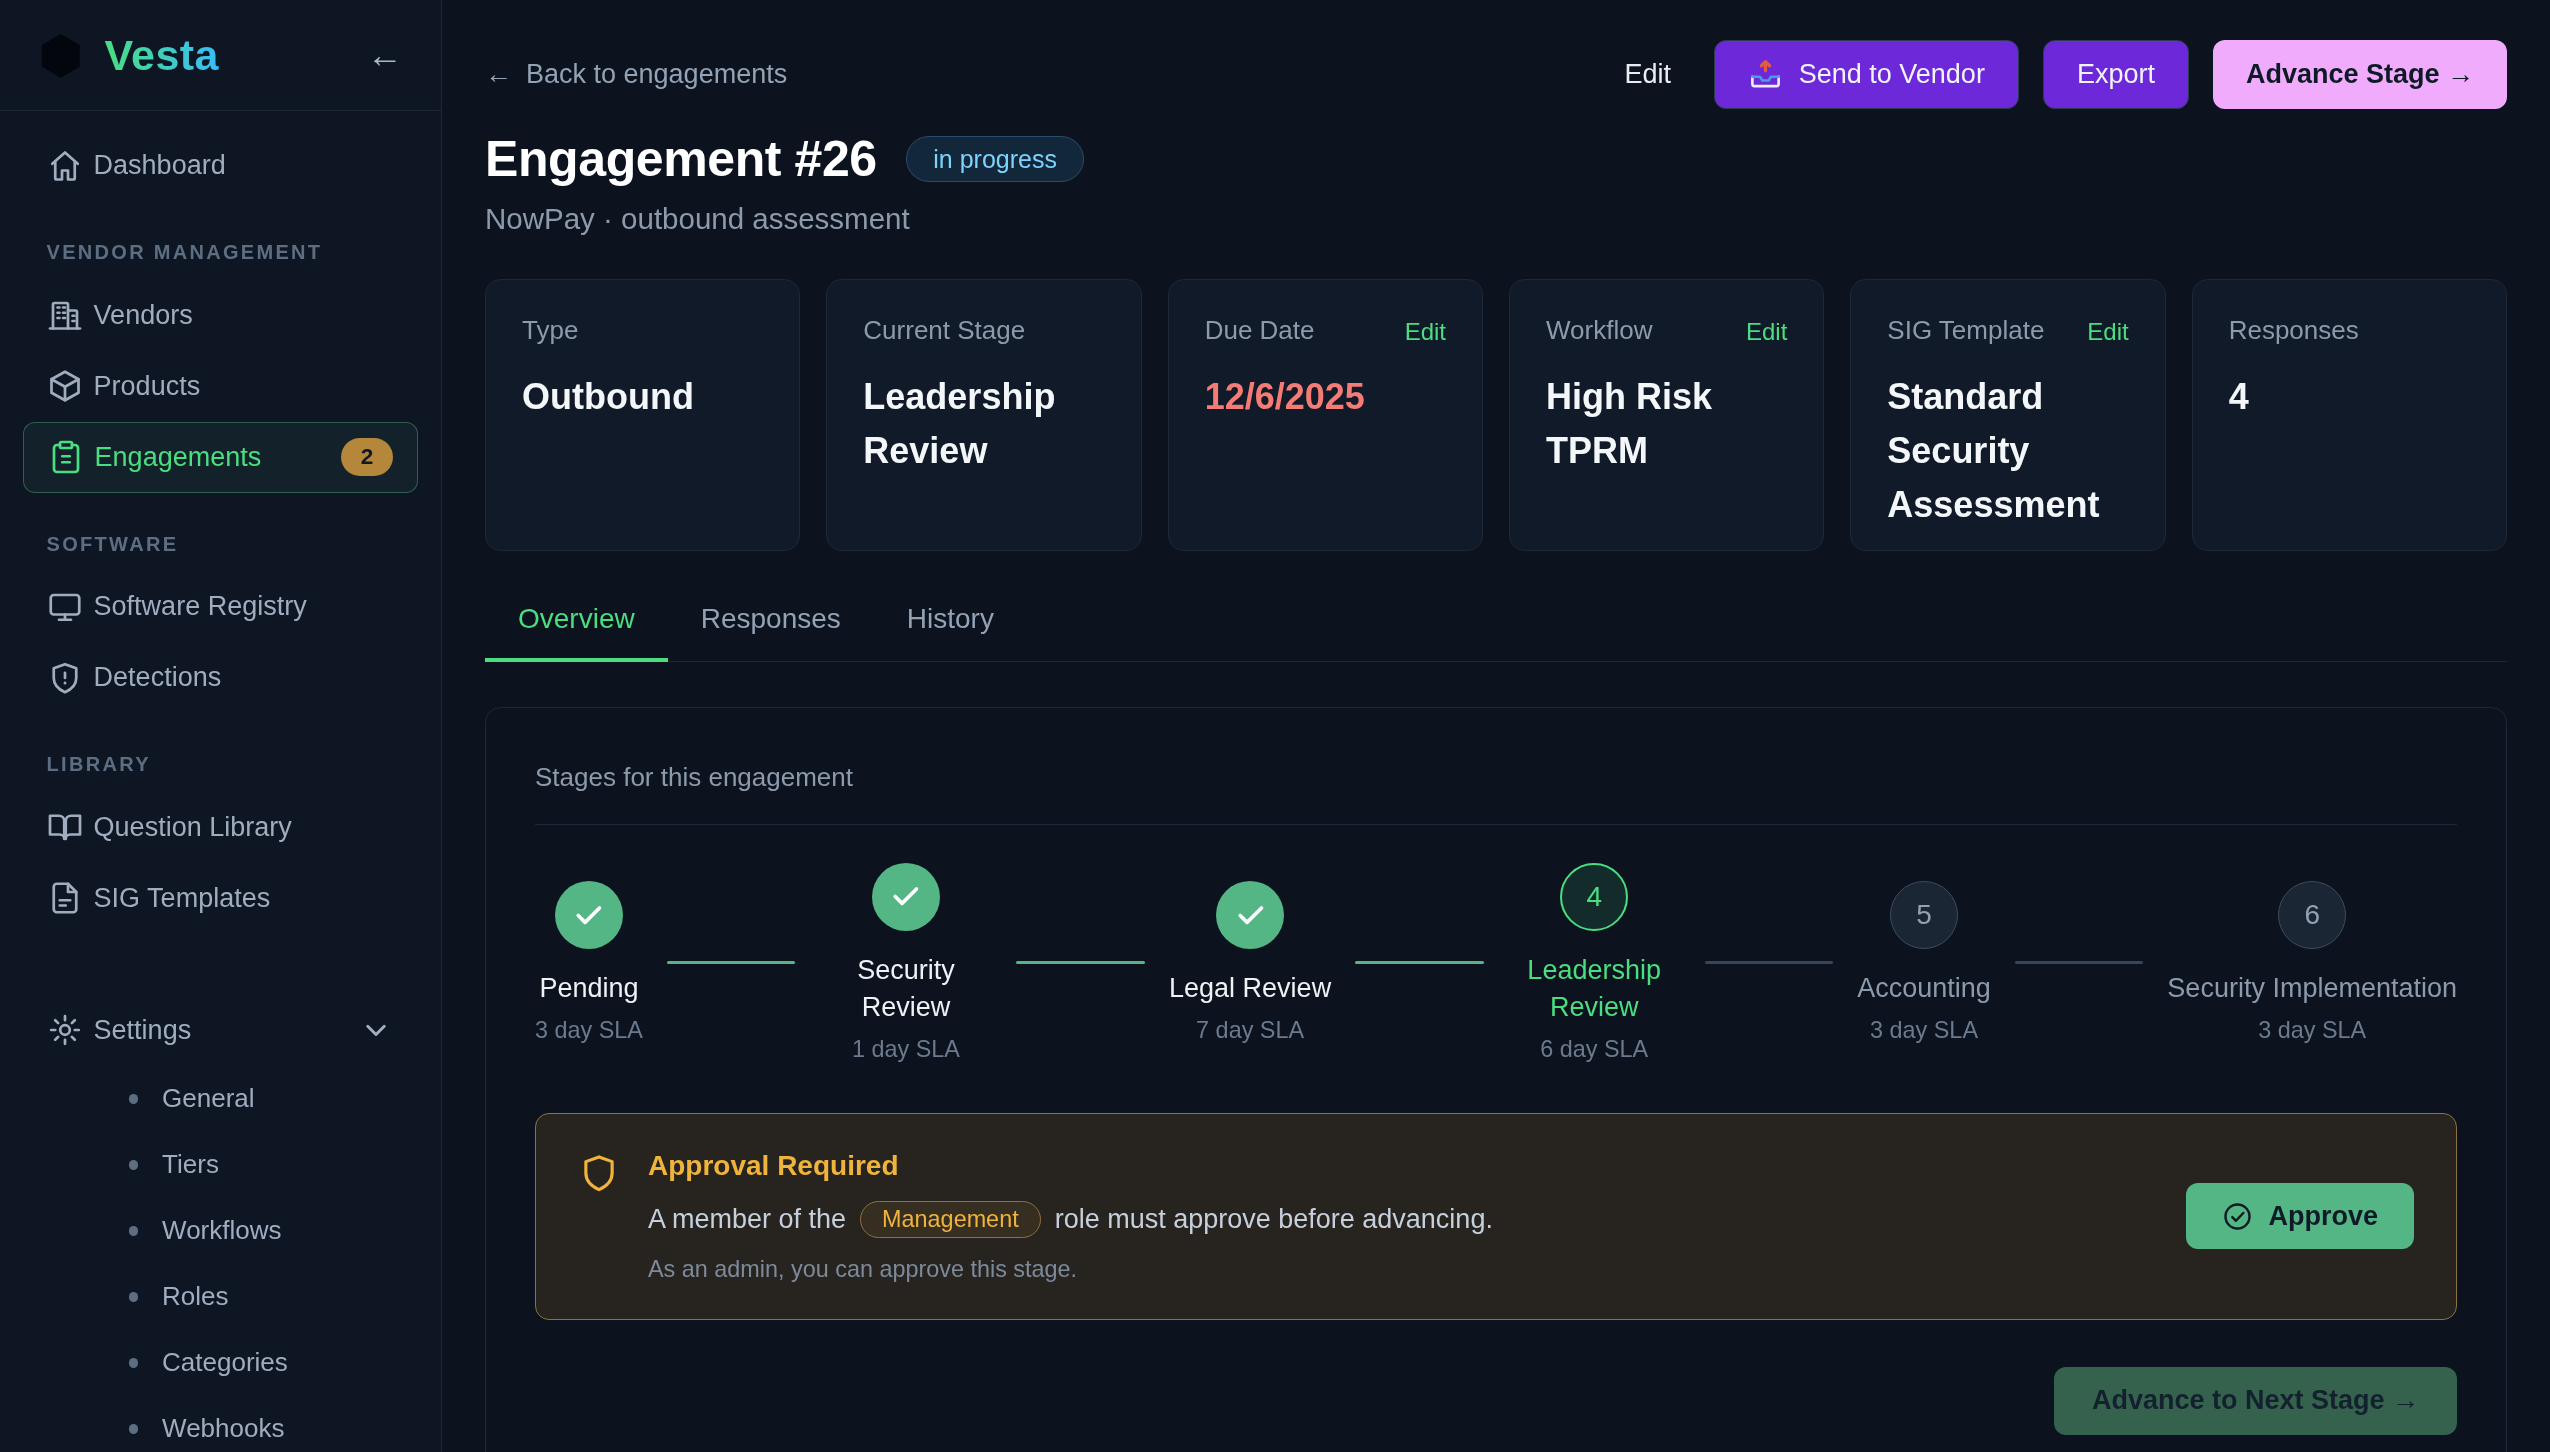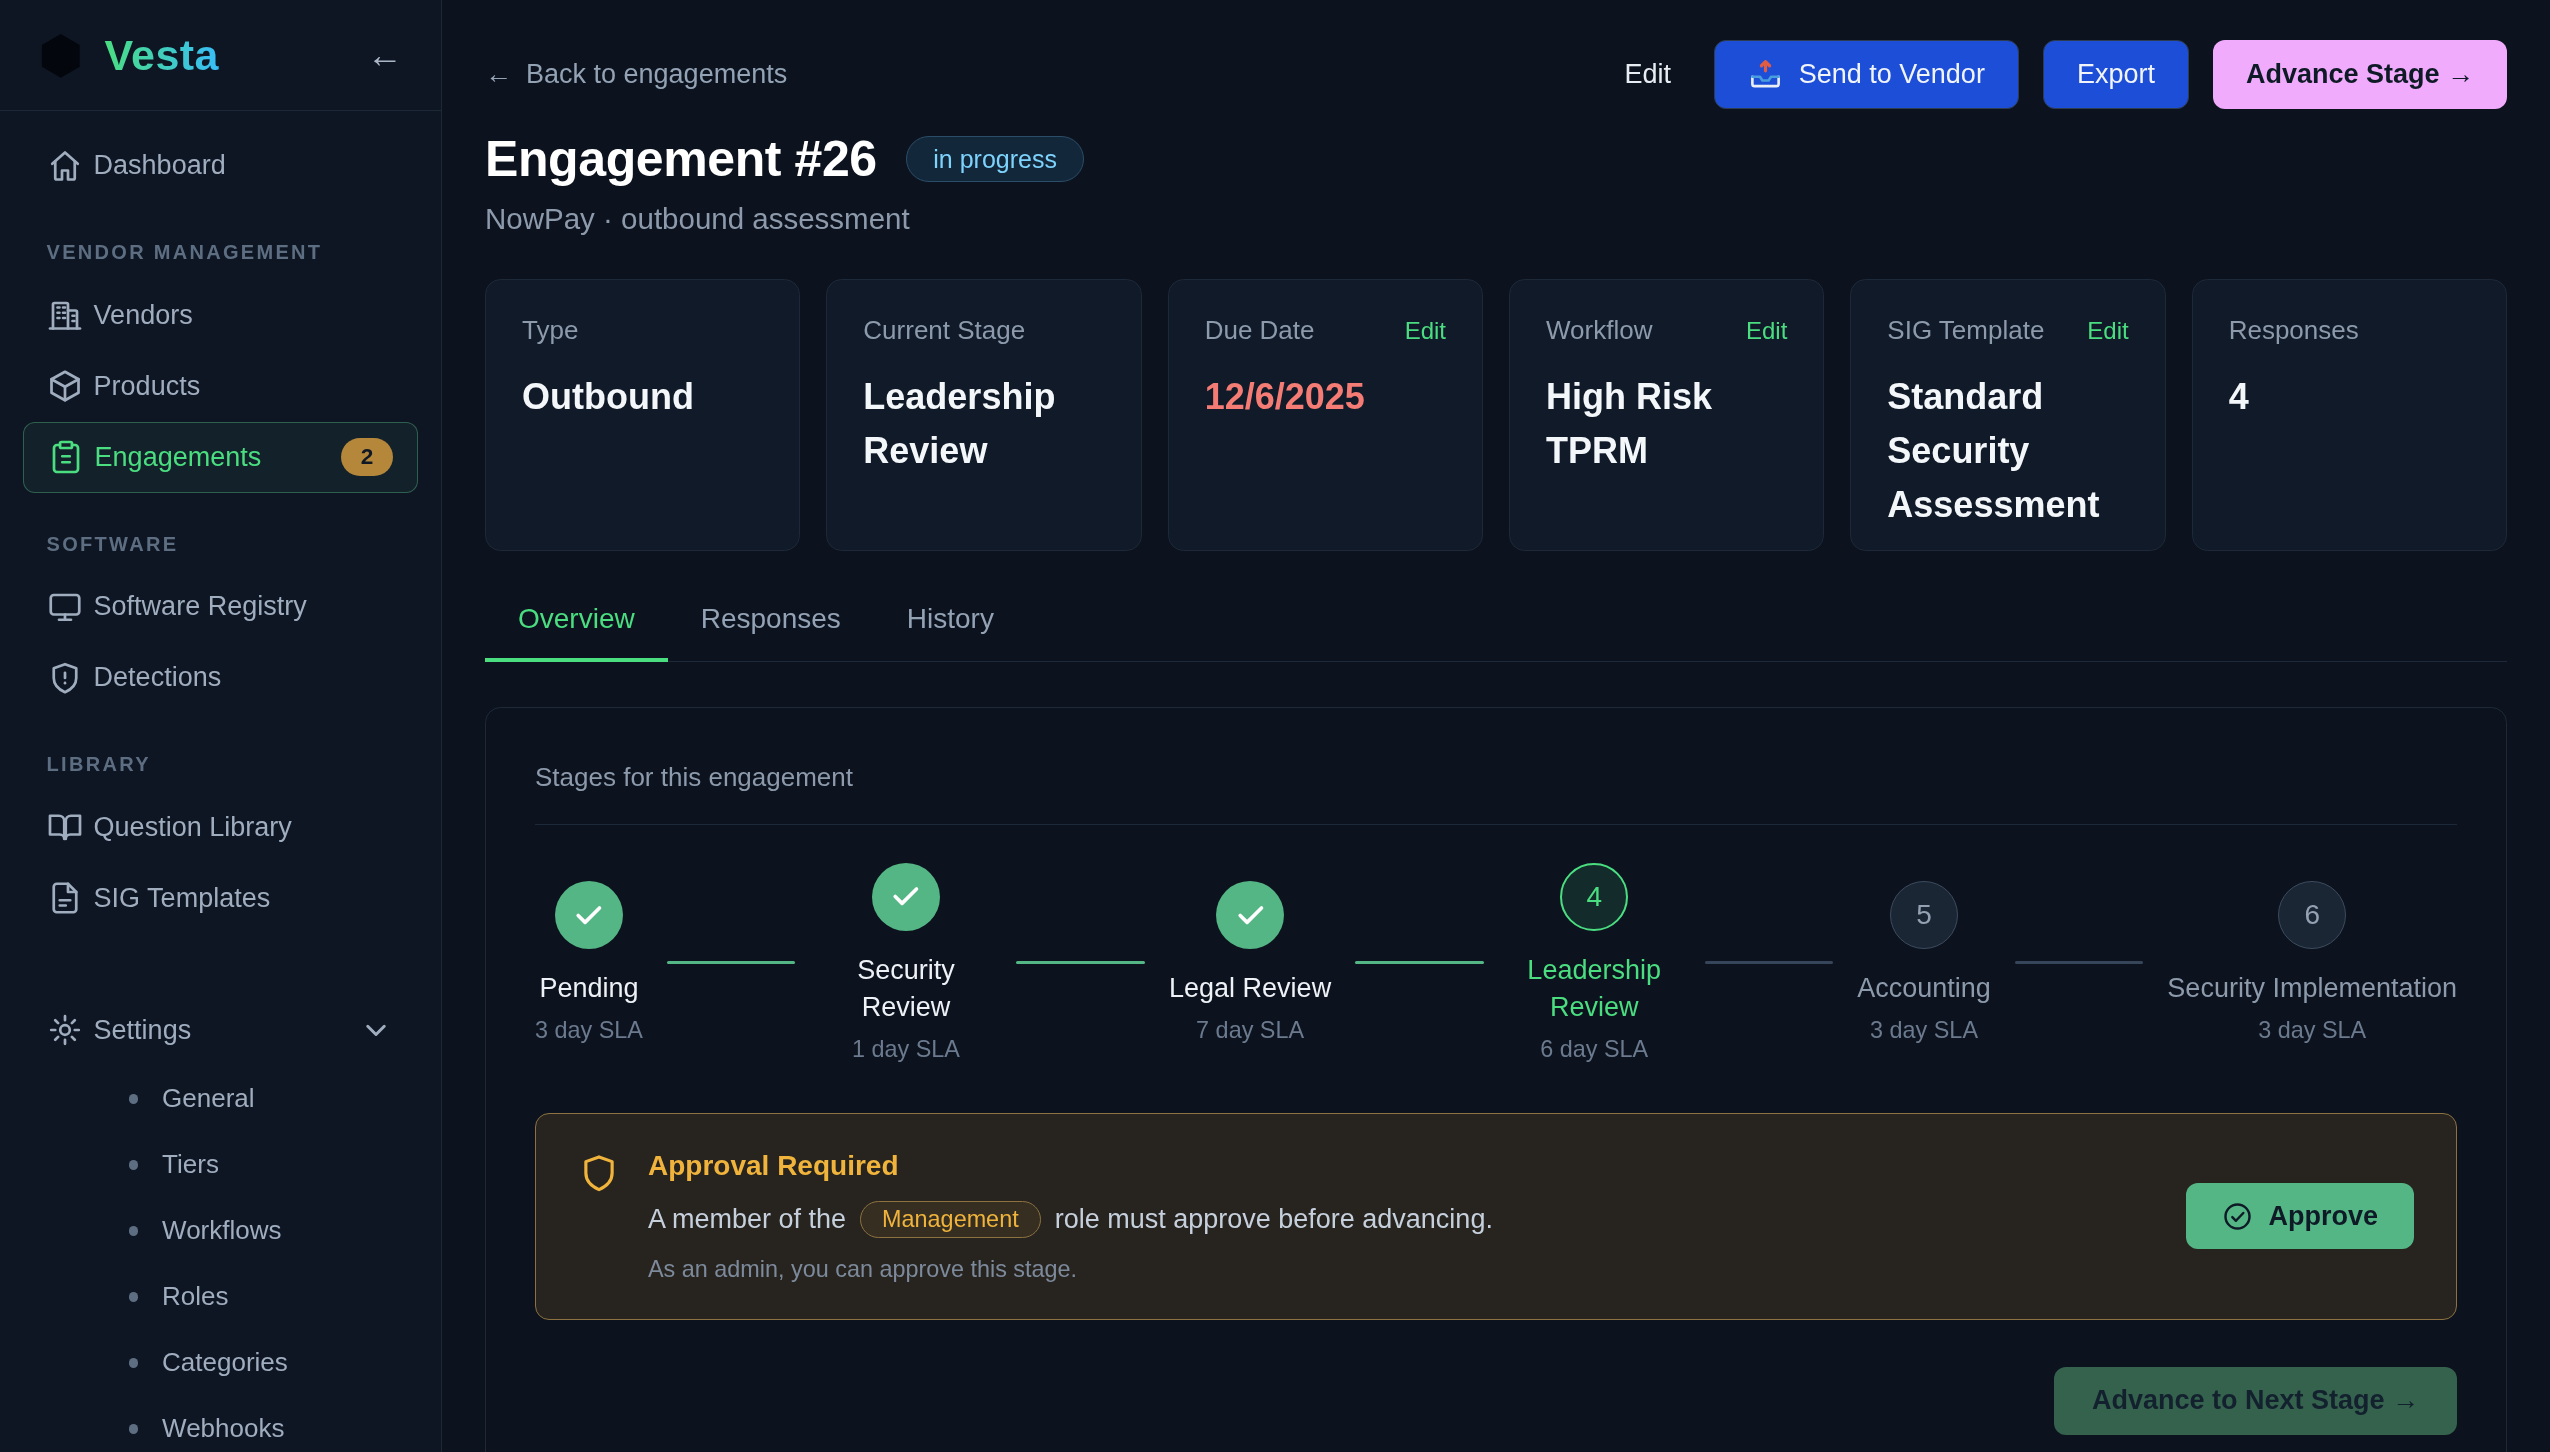--- a/index.html
+++ b/index.html
@@ -30,32 +30,32 @@
   .sub-item { display:flex; align-items:center; gap:24px; height:66px; padding-left:106px; color:#9fadbf; font-size:26px; width:100%; text-align:left; }
   .dot { width:9.5px; height:9.5px; border-radius:50%; background:#5d6e82; flex:none; }
 
   
   .main { margin-left:442px; height:100%; padding:40px 43px 0; overflow:hidden; }
   .topbar { display:flex; justify-content:space-between; align-items:center; }
   .back-link { display:flex; align-items:center; gap:14px; color:#93a2b5; font-size:27px; }
   .actions { display:flex; align-items:center; gap:24px; }
   .btn { height:69px; padding:0 33px; border-radius:12px; font-size:27px; color:#f1f5f9; display:flex; align-items:center; gap:15.6px; }
   .btn-ghost { padding:0 19px; color:#e8edf3; }
-  .btn-outline { background:#1d4ed8; border:0.9px solid #2e3c50; }
+  .btn-outline { background:#6d28d9; border:0.9px solid #2e3c50; }
   .btn-primary { background:#f0abfc; color:#0e1a26; font-weight:600; }
   .send-icon { width:35px; height:35px; }
 
   .title-row { display:flex; align-items:center; gap:29.5px; margin-top:21px; }
   .page-title { font-size:50px; font-weight:700; color:#ffffff; letter-spacing:-0.4px; }
   .status-badge { font-size:25px; color:#7dd3fc; background:#13273a; border:0.9px solid #2b4d68; border-radius:867px; padding:7.8px 26px; }
   .subtitle { margin-top:14px; color:#8c9aac; font-size:29.5px; }
 
   .cards { display:grid; grid-template-columns:repeat(6,1fr); gap:26px; margin-top:43px; }
   .card { background:#101a28; border:0.9px solid #1d2938; border-radius:15.6px; padding:35px 36px; height:272px; }
-  .card-top { display:flex; justify-content:space-between; align-items:center; }
+  .card-top { display:flex; justify-content:space-between; align-items:flex-end; }
   .card-label { color:#8c9aac; font-size:26px; }
   .edit-link { color:#4ade80; font-size:24px; }
   .card-value { margin-top:24px; color:#f4f7fa; font-size:36px; font-weight:600; line-height:1.5; }
   .card-value.red { color:#f47c74; }
 
   .tabs { display:flex; margin-top:52px; border-bottom:0.9px solid #1d2938; }
   .tab { padding:0 33px 22.6px; font-size:28px; color:#93a2b5; border-bottom:4.3px solid transparent; margin-bottom:-0.9px; }
   .tab.active { color:#4ade80; border-color:#4ade80; }
 
   .panel { margin-top:45px; border:0.9px solid #1d2938; border-radius:15.6px; padding:40px 49px; height:954px; }

